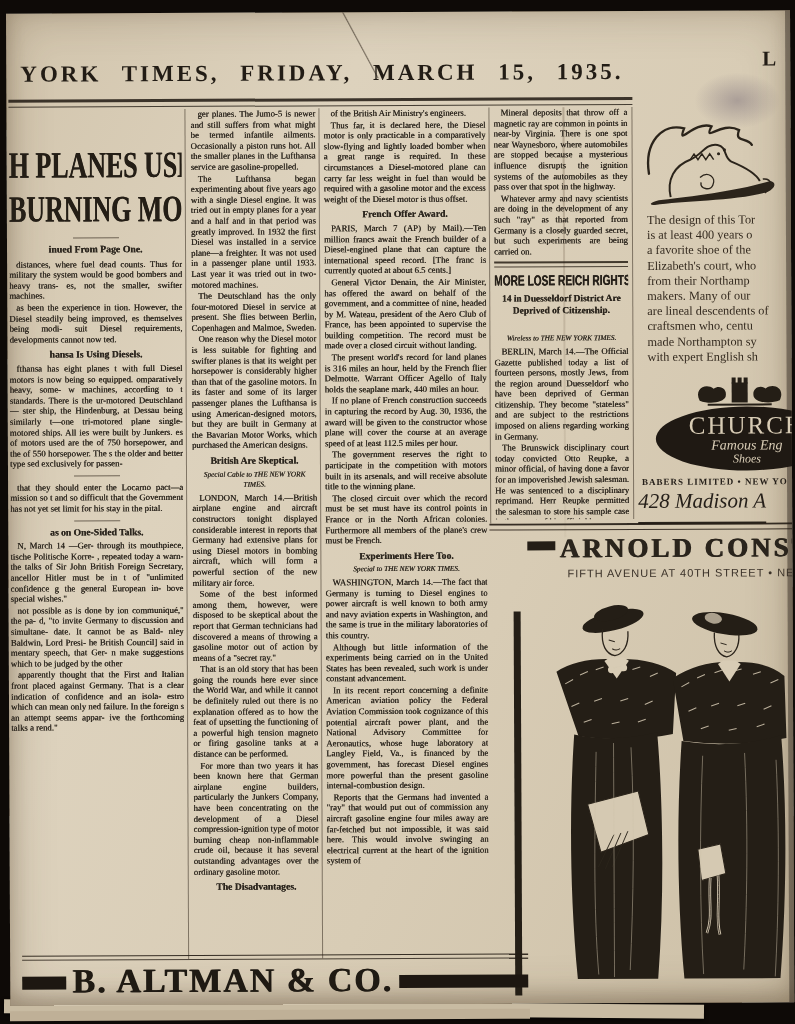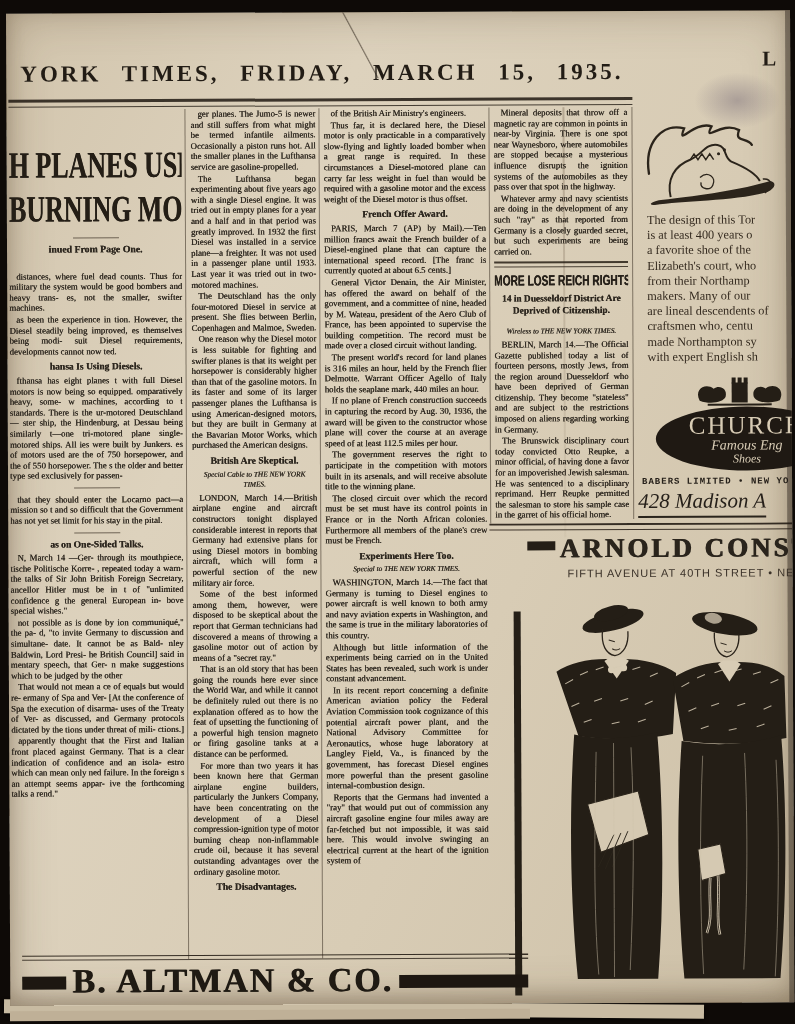--- a/index.html
+++ b/index.html
@@ -34,40 +34,40 @@
   .subhead{text-align:center;font-weight:bold;font-size:9.6px;margin:5px 0 3px;text-indent:0;}
   .credit{text-align:center;font-style:italic;font-size:7.3px;margin:1px 0 2px;text-indent:0;}
   .sep{border:none;border-top:1px solid rgba(52,42,30,.65);width:46px;margin:6px auto;}
   .drule{border-top:2px solid rgba(40,32,22,.85);border-bottom:1px solid rgba(40,32,22,.8);
        height:3px;margin:5px 0;}
 
   .headline-block{margin-top:34px;margin-bottom:4px;}
   .headline-line{font-weight:bold;font-size:37px;line-height:44px;color:#241e16;
        transform:scaleX(.70);transform-origin:left top;white-space:nowrap;
        text-shadow:.5px 0 0 currentColor;}
-  .continued{text-align:center;font-weight:bold;font-size:9.8px;margin:6px 0 16px;text-indent:0;}
+  .continued{text-align:center;font-weight:bold;font-size:9.8px;margin:6px 0 4px;text-indent:0;}
 
   .reich-head{font-family:"Liberation Sans",sans-serif;font-weight:bold;font-size:14.5px;
        color:#27211a;white-space:nowrap;transform:scaleX(.70);transform-origin:left top;
        margin:4px 0 3px;line-height:17px;}
-  .reich-deck{text-align:center;font-weight:bold;font-size:9.4px;line-height:12px;margin:2px 4px 10px;text-indent:0;}
+  .reich-deck{text-align:center;font-weight:bold;font-size:9.4px;line-height:12px;margin:2px 4px 17px;text-indent:0;}
 
   .church{position:absolute;left:628px;top:96px;width:156px;height:412px;overflow:visible;color:#2d271f;}
   .church-text{position:absolute;left:12px;top:106px;width:150px;font-size:12.3px;line-height:15.2px;
        color:#33291e;font-family:"Liberation Serif",serif;}
   .church-logo{position:absolute;left:20px;top:300px;width:182px;height:64px;background:#1f1913;
        border-radius:50%;text-align:center;color:#d8ccb5;}
   .church-logo .nm{display:block;font-size:25px;letter-spacing:2px;margin-top:6px;line-height:26px;}
   .church-logo .s1{display:block;font-style:italic;font-size:14px;line-height:14px;}
   .church-logo .s2{display:block;font-style:italic;font-size:12px;line-height:12px;}
   .church-crest{position:absolute;left:44px;top:268px;}
-  .church-babers{position:absolute;left:6px;top:370px;font-family:Liberation Mono, monospace;
+  .church-babers{position:absolute;left:6px;top:370px;font-family:Liberation Serif, serif;
        font-weight:bold;font-size:9px;letter-spacing:1px;white-space:nowrap;color:#26201a;}
   .church-address{position:absolute;left:2px;top:382px;font-style:italic;font-size:21px;
-       white-space:nowrap;border-bottom:2px solid #2a241c;padding-bottom:2px;color:#26201a;}
+       white-space:nowrap;border-bottom:2px solid #2a241c;padding-bottom:8px;color:#26201a;}
 
   .arnold{position:absolute;left:481px;top:512px;width:303px;height:478px;overflow:hidden;}
   .arnold-toprule{position:absolute;left:0;top:0;width:100%;height:4px;
        border-top:2px solid rgba(36,28,20,.9);border-bottom:1px solid rgba(36,28,20,.85);}
   .arnold-name{position:absolute;left:70px;top:10px;font-weight:bold;font-size:27px;letter-spacing:3px;
        white-space:nowrap;color:#2a241c;text-shadow:1px 0 0 currentColor;}
   .arnold-dash{position:absolute;left:38px;top:18px;width:28px;height:9px;background:#241e16;}
   .arnold-address{position:absolute;left:78px;top:44px;font-family:"Liberation Sans",sans-serif;
        font-size:11px;letter-spacing:1px;white-space:nowrap;color:#3a3128;}
   .arnold-leftbar{position:absolute;left:24px;top:88px;width:7px;height:384px;background:#241e16;}
@@ -116,21 +116,20 @@
     <p>distances, where fuel dead counts. Thus for military the system would be good bombers and heavy trans- es, not the smaller, swifter machines.</p>
     <p>as been the experience in tion. However, the Diesel steadily being improved, es themselves being modi- suit Diesel requirements, developments cannot now ted.</p>
     <div class="subhead">hansa Is Using Diesels.</div>
     <p>fthansa has eight planes t with full Diesel motors is now being so equipped. omparatively heavy, some- w machines, according to t standards. There is the ur-motored Deutschland— ster ship, the Hindenburg, at Dessau being similarly t—one tri-motored plane single-motored ships. All ies were built by Junkers. es of motors used are the of 750 horsepower, and the of 550 horsepower. The s the older and better type sed exclusively for passen-</p>
     <hr class="sep">
     <p>that they should enter the Locarno pact—a mission so t and so difficult that the Government has not yet set limit for his stay in the pital.</p>
     <hr class="sep">
     <div class="subhead">as on One-Sided Talks.</div>
     <p>N, March 14 —Ger- through its mouthpiece, tische Politische Korre- , repeated today a warn- the talks of Sir John British Foreign Secretary, ancellor Hitler must be in t of "unlimited confidence g the general European in- bove special wishes."</p>
     <p>not possible as is done by ion communiqué," the pa- d, "to invite Germany to discussion and simultane- date. It cannot be as Bald- nley Baldwin, Lord Presi- he British Council] said in mentary speech, that Ger- n make suggestions which to be judged by the other</p>
-    <p>That would not mean a ce of equals but would re- ermany of Spa and Ver- [At the conference of Spa the execution of disarma- uses of the Treaty of Ver- as discussed, and Germany protocols dictated by the tions under threat of mili- ctions.]</p>
     <p>apparently thought that the First and Italian front placed against Germany. That is a clear indication of confidence and an isola- estro which can mean only ned failure. In the foreign s an attempt seems appar- ive the forthcoming talks a rend."</p>
   </div>
 
   <div class="col" style="left:184px;top:96px;width:125px;height:846px;">
     <p>ger planes. The Jumo-5 is newer and still suffers from what might be termed infantile ailments. Occasionally a piston runs hot. All the smaller planes in the Lufthansa service are gasoline-propelled.</p>
     <p>The Lufthansa began experimenting about five years ago with a single Diesel engine. It was tried out in empty planes for a year and a half and in that period was greatly improved. In 1932 the first Diesel was installed in a service plane—a freighter. It was not used in a passenger plane until 1933. Last year it was tried out in two-motored machines.</p>
     <p>The Deutschland has the only four-motored Diesel in service at present. She flies between Berlin, Copenhagen and Malmoe, Sweden.</p>
     <p>One reason why the Diesel motor is less suitable for fighting and swifter planes is that its weight per horsepower is considerably higher than that of the gasoline motors. In its faster and some of its larger passenger planes the Lufthansa is using American-designed motors, but they are built in Germany at the Bavarian Motor Works, which purchased the American designs.</p>
     <div class="subhead">British Are Skeptical.</div>
     <div class="credit">Special Cable to THE NEW YORK TIMES.</div>

